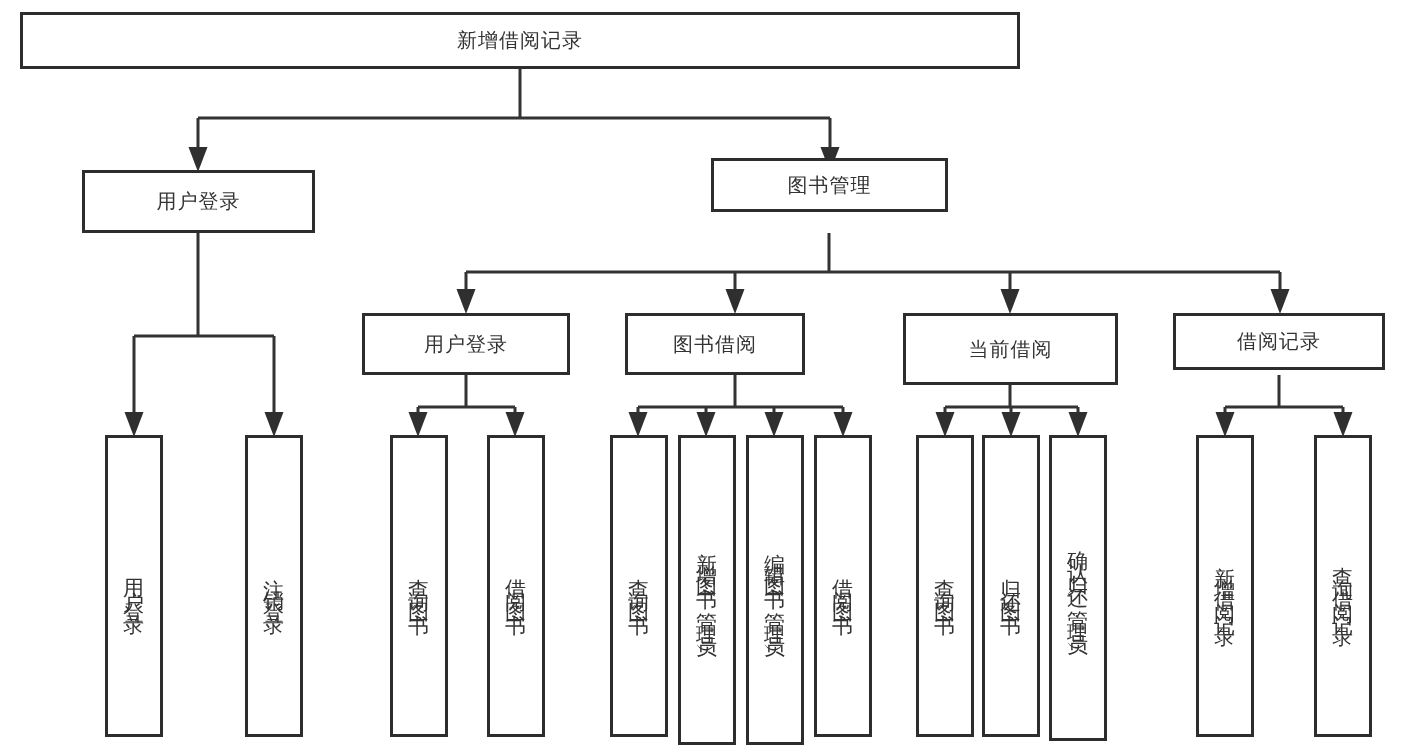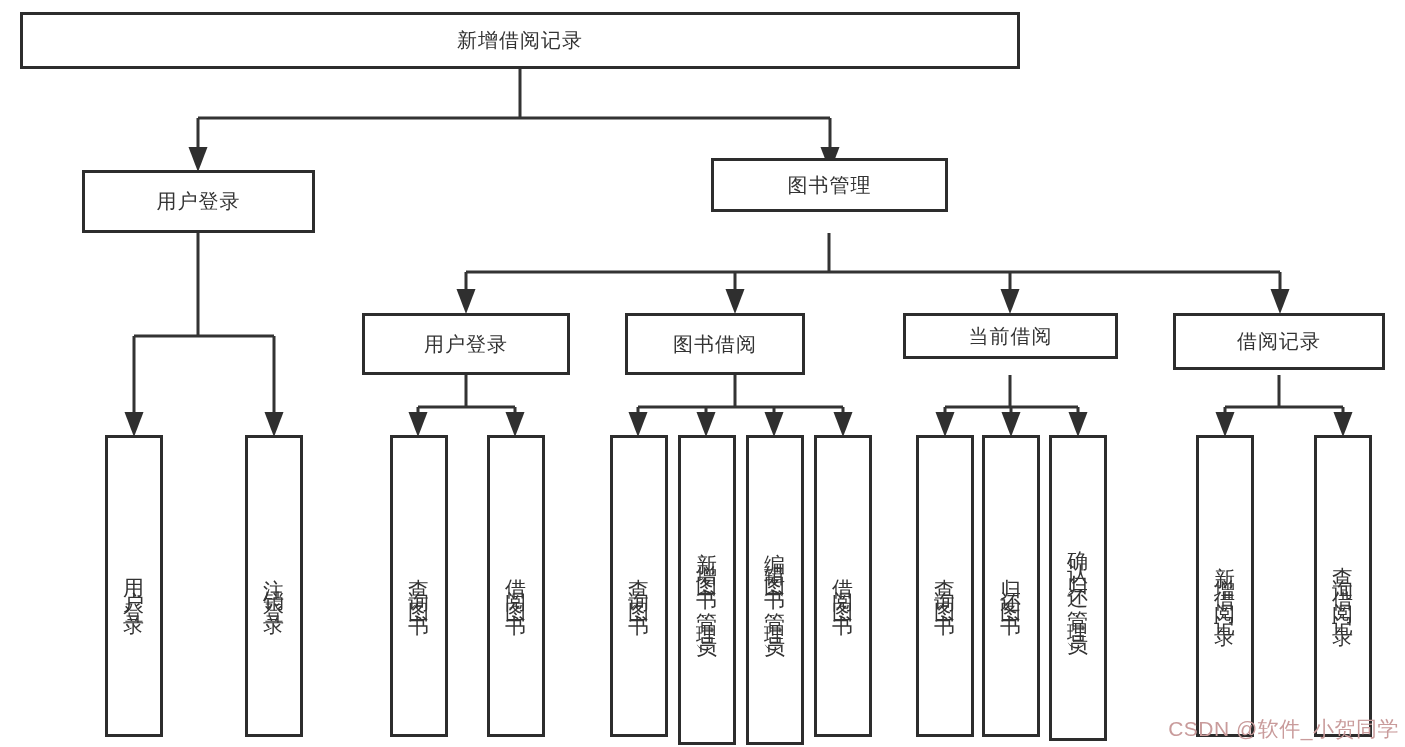--- a/index.html
+++ b/index.html
@@ -82,21 +82,21 @@
       <polygon points="1333.5,412 1352.5,412 1343,437" fill="#2f2f2f"></polygon>
     </svg>
 
   <div class="node" style="left:20px;top:12px;width:1000px;height:57px">新增借阅记录</div>
 
   <div class="node" style="left:82px;top:170px;width:233px;height:63px">用户登录</div>
   <div class="node" style="left:711px;top:158px;width:237px;height:54px">图书管理</div>
 
   <div class="node" style="left:362px;top:313px;width:208px;height:62px">用户登录</div>
   <div class="node" style="left:625px;top:313px;width:180px;height:62px">图书借阅</div>
-  <div class="node" style="left:903px;top:313px;width:215px;height:46px">当前借阅</div>
+  <div class="node" style="left:903px;top:313px;width:215px;height:72px">当前借阅</div>
   <div class="node" style="left:1173px;top:313px;width:212px;height:57px">借阅记录</div>
 
   <div class="node vnode" style="left:105px;top:435px;height:302px">
     <span>用户登录</span>
   </div>
   <div class="node vnode" style="left:245px;top:435px;height:302px">
     <span>注销登录</span>
   </div>
 
   <div class="node vnode" style="left:390px;top:435px;height:302px">
@@ -129,14 +129,13 @@
     <span>确认归还（管理员）</span>
   </div>
 
   <div class="node vnode" style="left:1196px;top:435px;height:302px">
     <span>新增借阅记录</span>
   </div>
   <div class="node vnode" style="left:1314px;top:435px;height:302px">
     <span>查询借阅记录</span>
   </div>
 
-  <div class="watermark">CSDN @软件_小贺同学</div>
 </div>
 
 </body></html>

